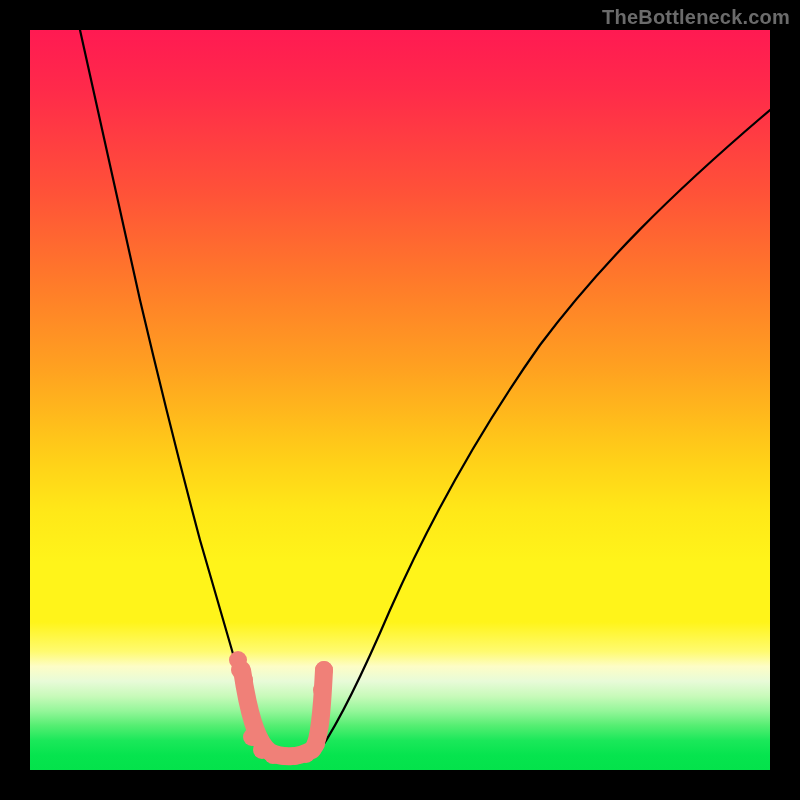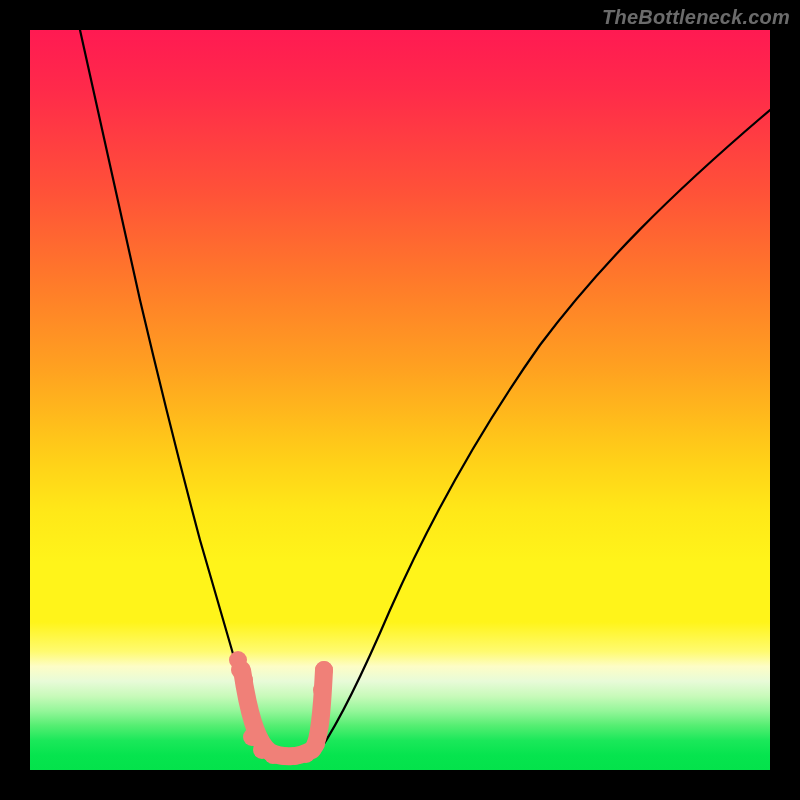--- a/index.html
+++ b/index.html
@@ -11,21 +11,20 @@
     background: #000;
     font-family: Arial, Helvetica, sans-serif;
   }
   .frame {
     position: absolute;
     top: 0;
     left: 0;
     width: 800px;
     height: 800px;
     background: #000;
-    font-style: italic;
   }
   .plot-area {
     position: absolute;
     top: 30px;
     left: 30px;
     width: 740px;
     height: 740px;
     overflow: hidden;
   }
   .gradient {

